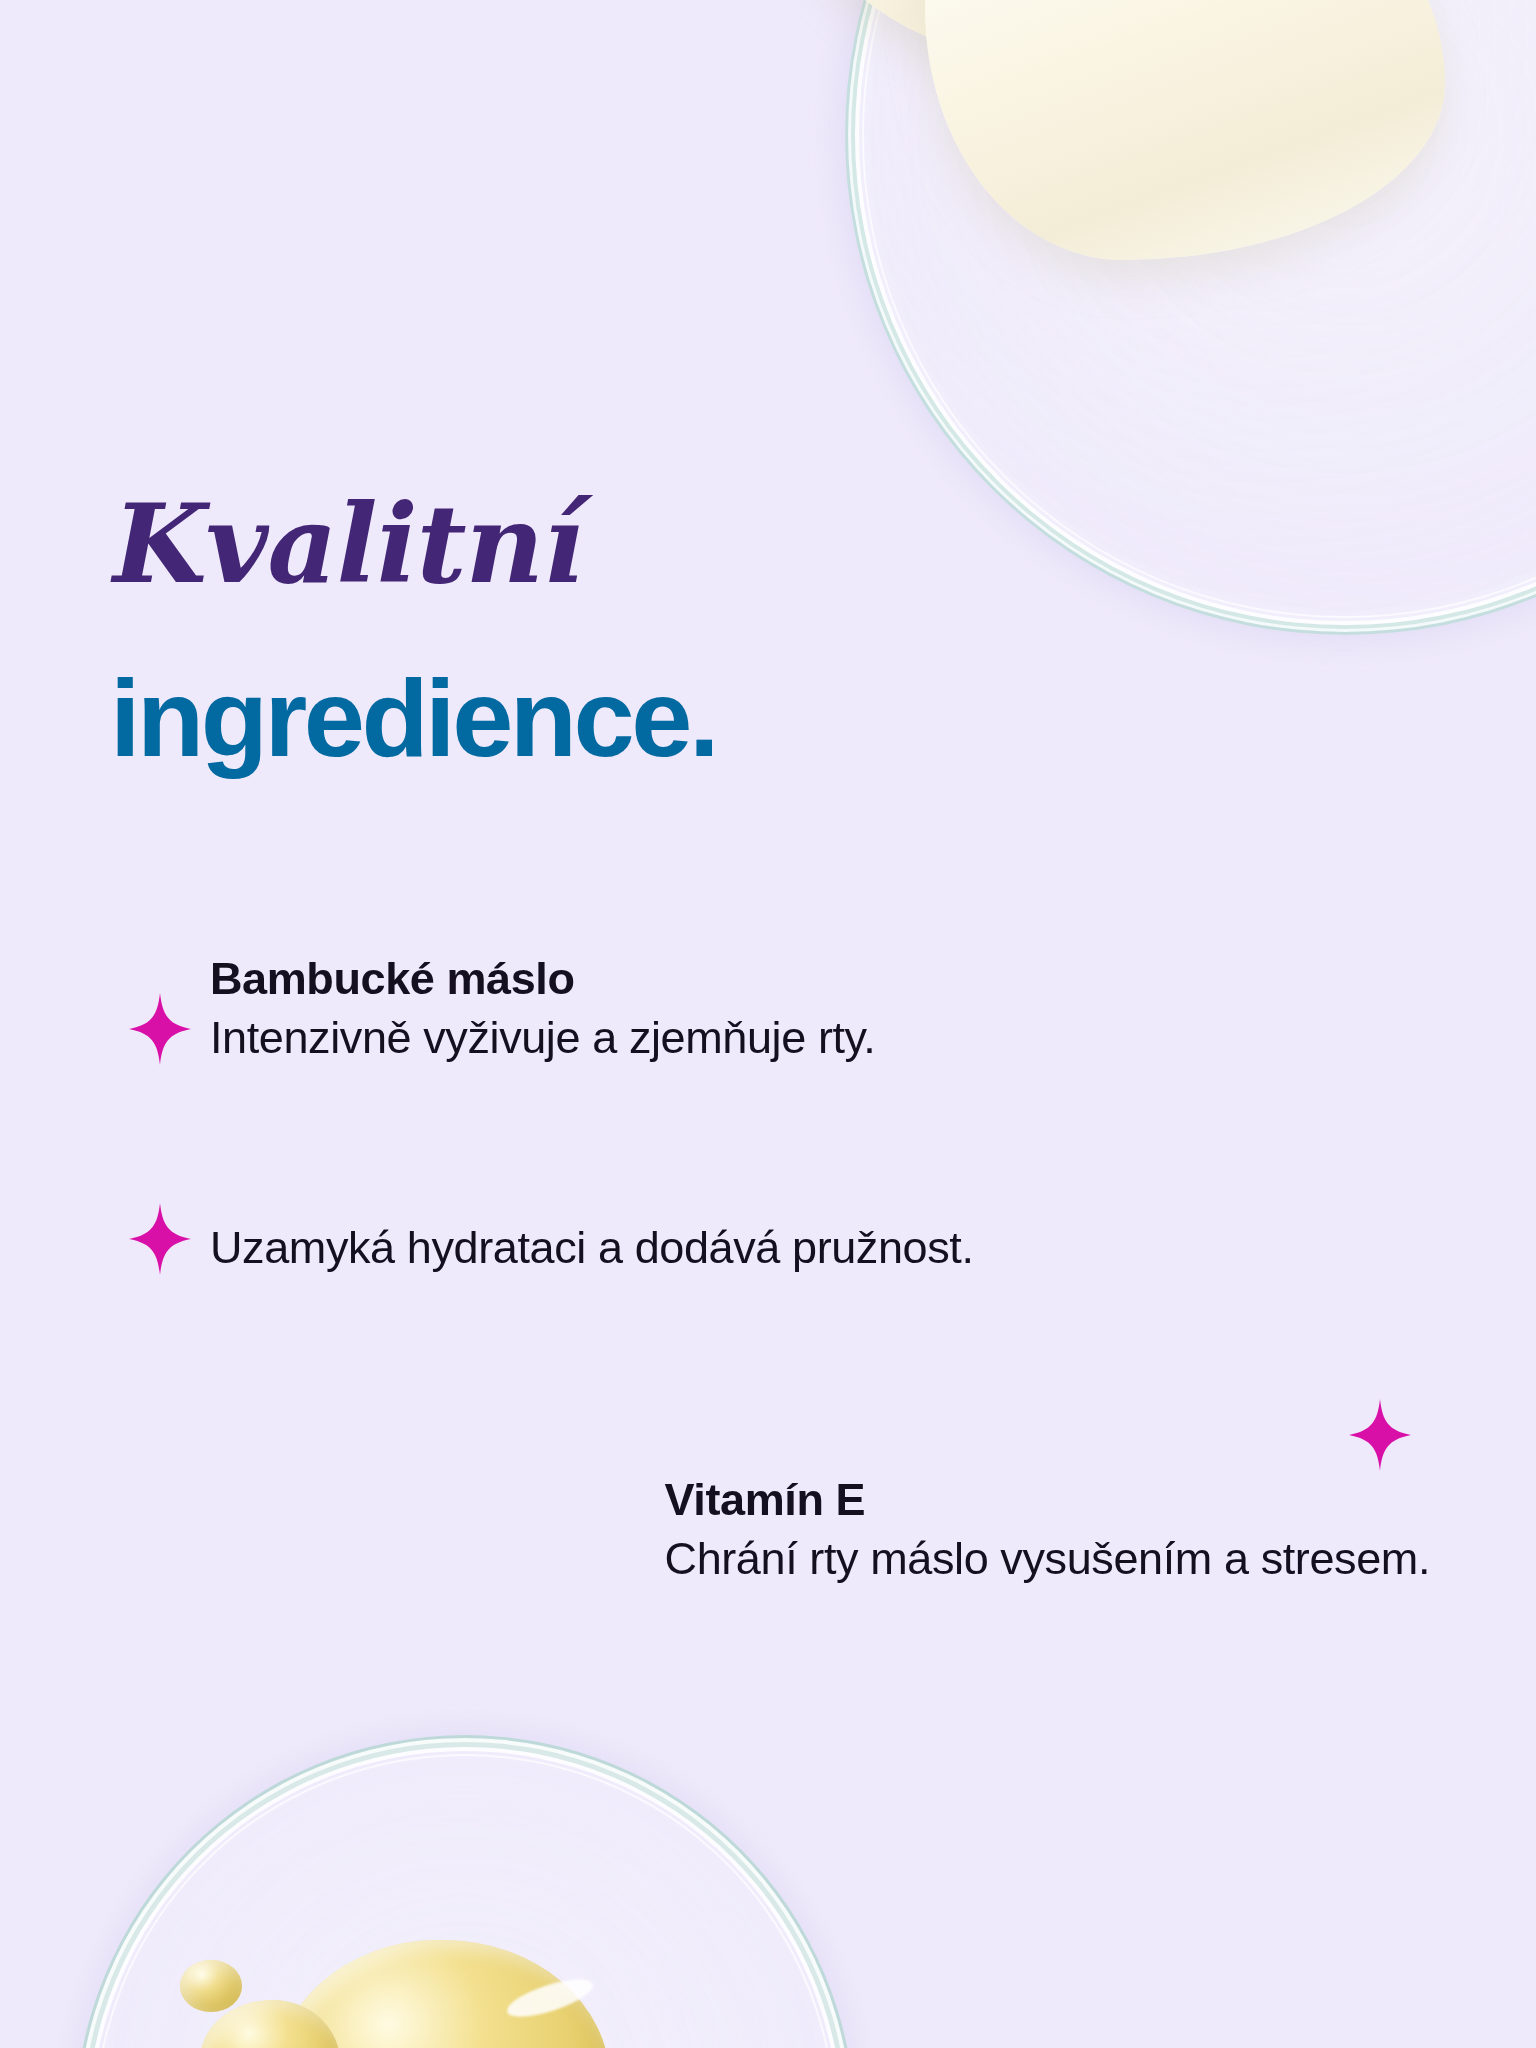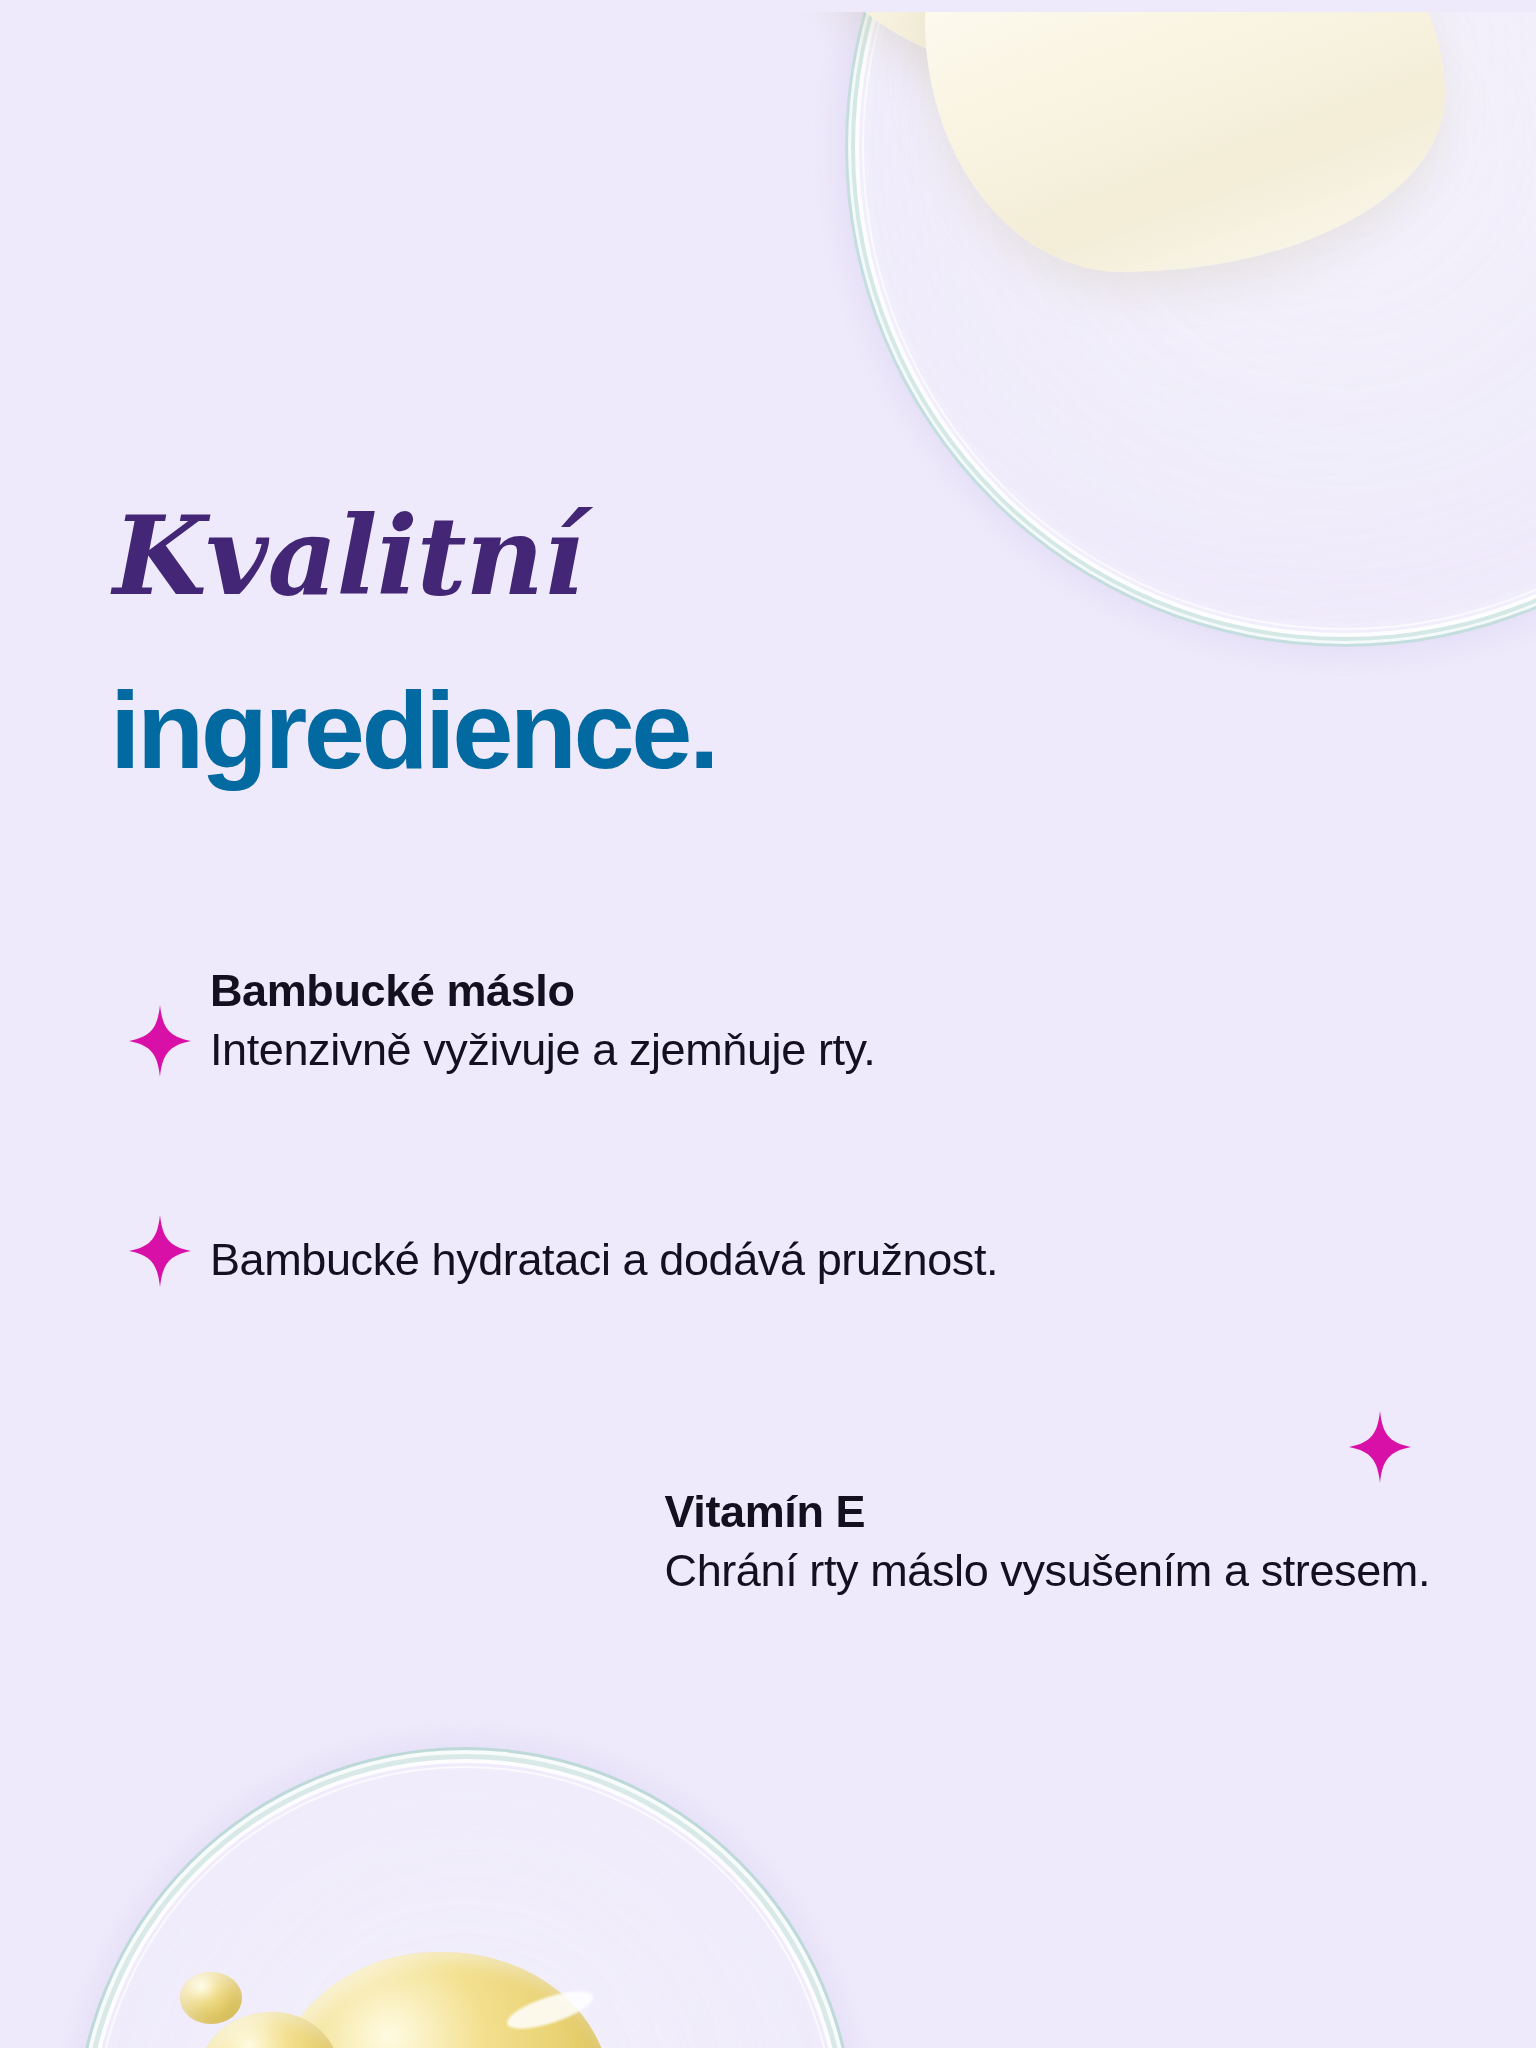--- a/index.html
+++ b/index.html
@@ -9,21 +9,20 @@
     font-family:"Liberation Sans", sans-serif;
     position:relative;
     overflow:hidden;
   }
 
   .page {
     position:absolute;
     inset:0;
     background:#EFEAFB;
     overflow:hidden;
-    margin-top:12px;
   }
 
   
   .dish-top {
     position:absolute;
     left:845px;
     top:-365px;
     width:1000px;
     height:1000px;
     border-radius:50%;
@@ -251,21 +250,21 @@
         </div>
       </div>
 
       <div class="ingredient-item">
         <div class="sparkle-wrap">
           <svg width="62" height="72" viewBox="0 0 62 72" aria-hidden="true">
             <path d="M31 0 C33.5 22 39 31.5 62 36 C39 40.5 33.5 50 31 72 C28.5 50 23 40.5 0 36 C23 31.5 28.5 22 31 0 Z" fill="#D910A8"></path>
           </svg>
         </div>
         <div class="ingredient-text">
-          <div class="ingredient-desc">Bambucké hydrataci a dodává pružnost.</div>
+          <div class="ingredient-desc">Uzamyká hydrataci a dodává pružnost.</div>
         </div>
       </div>
 
       <div class="ingredient-item">
         <div class="sparkle-wrap">
           <svg width="62" height="72" viewBox="0 0 62 72" aria-hidden="true">
             <path d="M31 0 C33.5 22 39 31.5 62 36 C39 40.5 33.5 50 31 72 C28.5 50 23 40.5 0 36 C23 31.5 28.5 22 31 0 Z" fill="#D910A8"></path>
           </svg>
         </div>
         <div class="ingredient-text">

